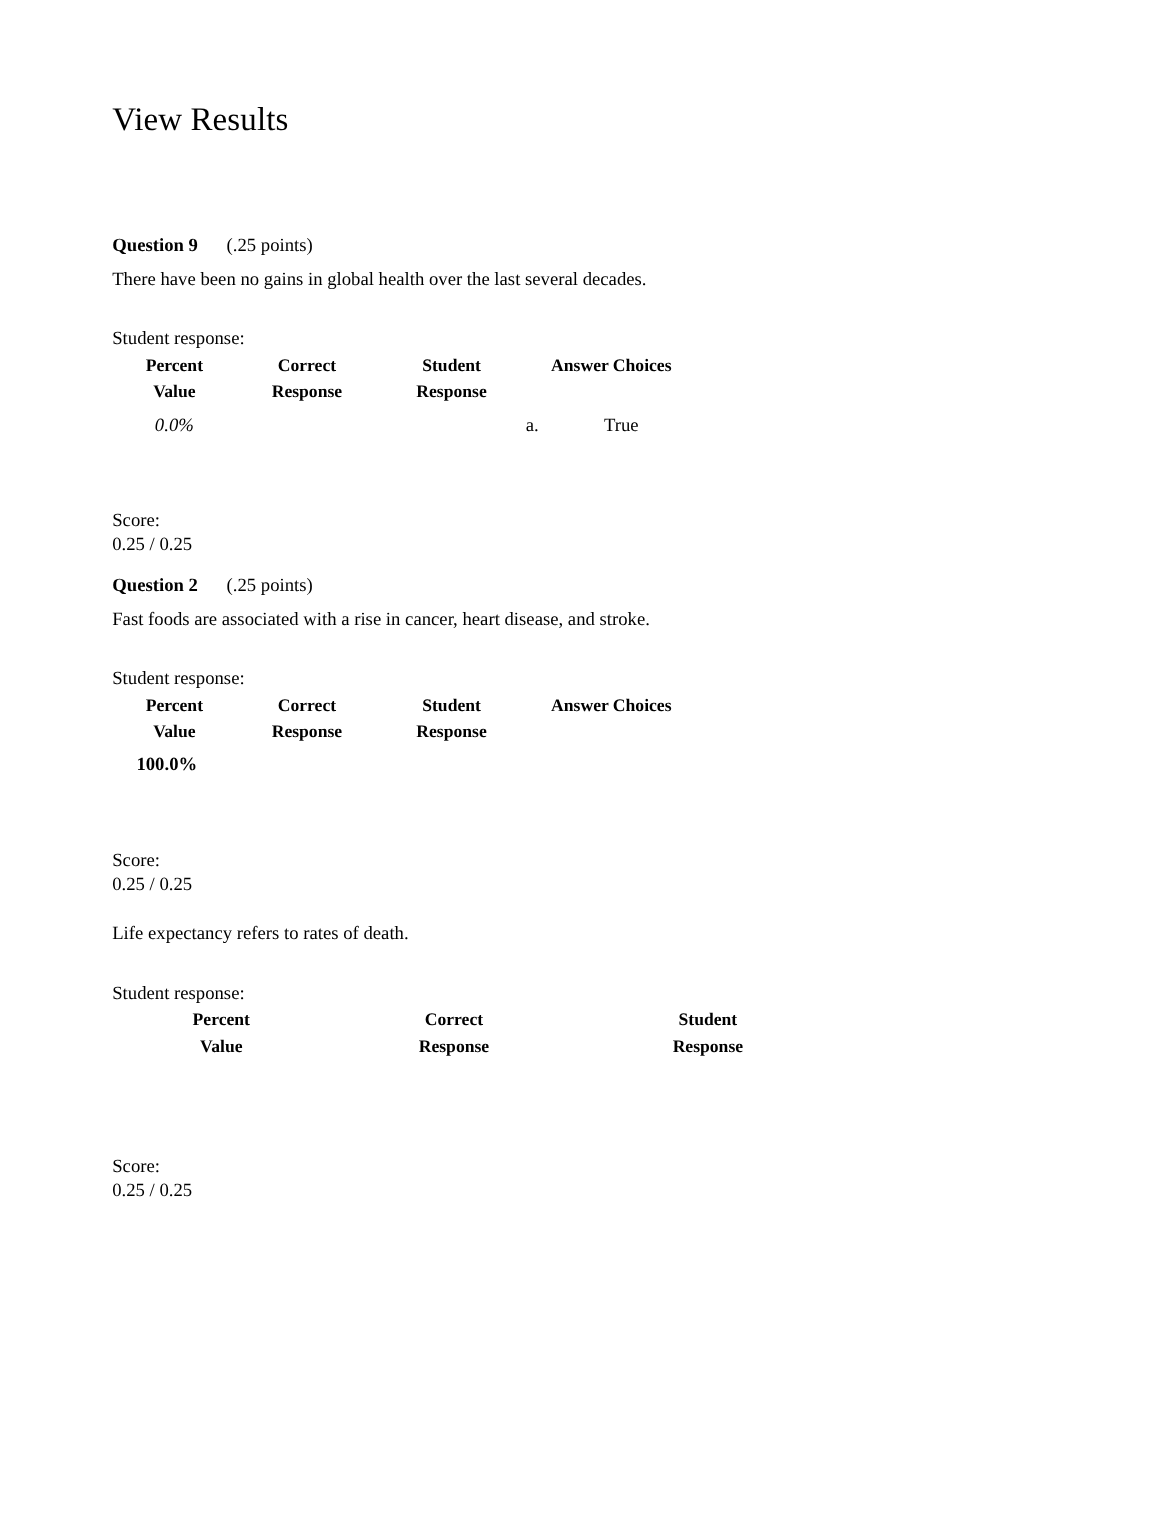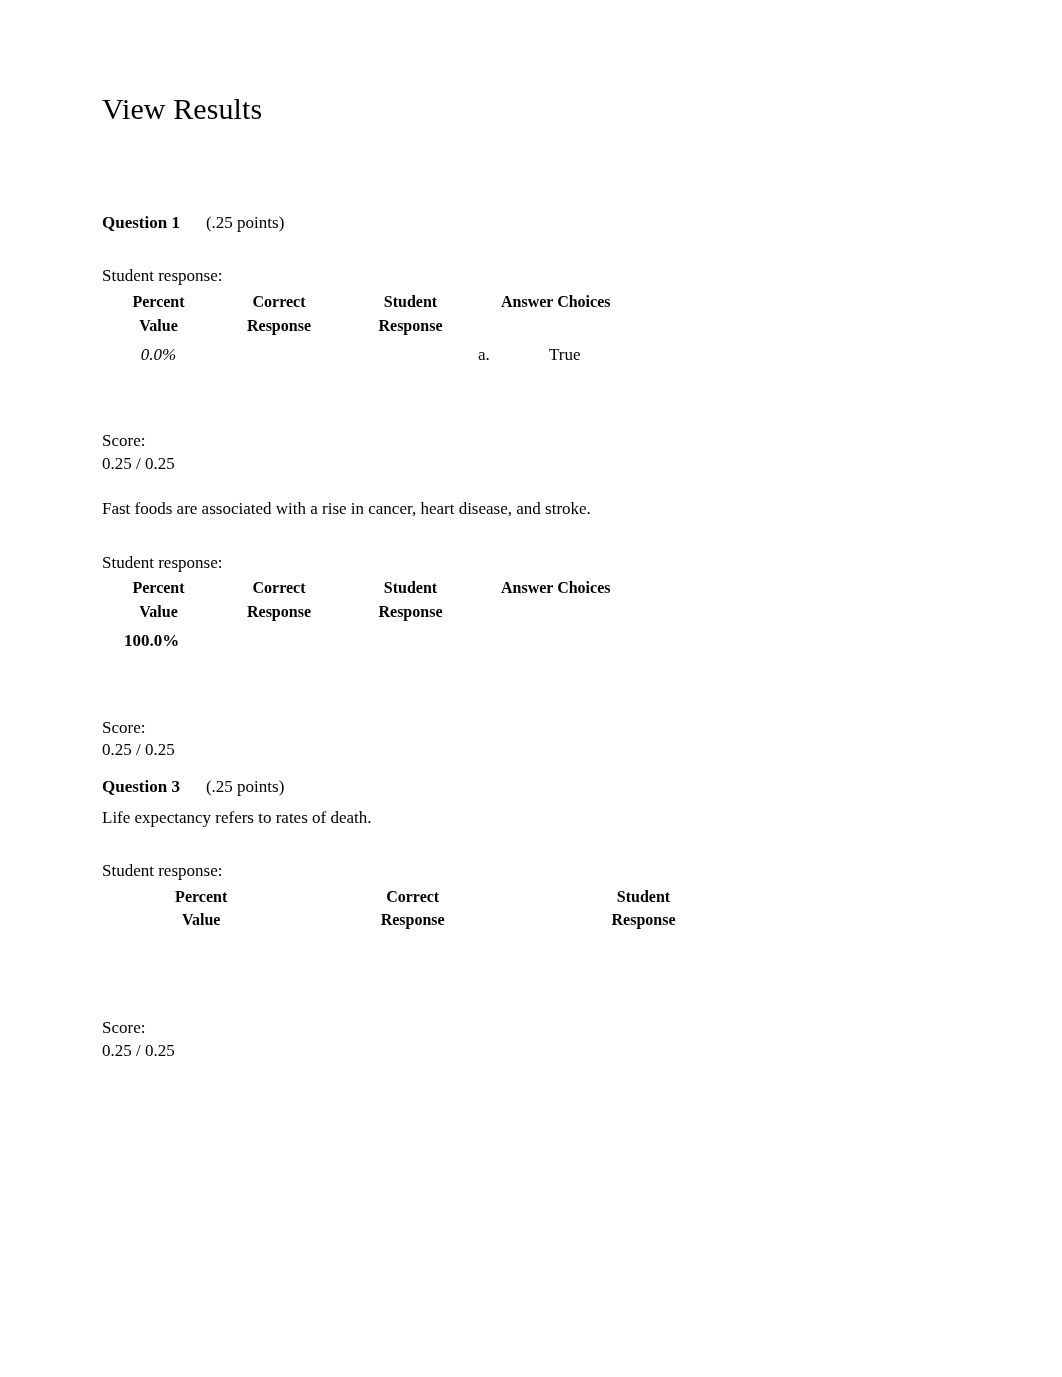--- a/index.html
+++ b/index.html
@@ -161,23 +161,24 @@
 <div class="page">
   <div class="content">
 
     <h1 class="doc-title">View Results</h1>
 
 
     <div class="q1-spacer"></div>
     <div class="question-block">
 
       <div class="q-head">
-        <span class="q-label">Question 1</span><span class="q-points">(.25 points)</span>
-      </div>
-
+        <span class="q-label">Question 9</span><span class="q-points">(.25 points)</span>
+      </div>
+
+      <div class="q-text">There have been no gains in global health over the last several decades.</div>
 
       <div class="student-response-label">Student response:</div>
 
       <table class="resp-table">
         <colgroup>
           <col class="c-percent">
             <col class="c-correct">
             <col class="c-student">
           <col class="c-letter">
             <col class="c-choice">
@@ -206,20 +207,23 @@
 
       <div class="score-row score-pad-1">
         <span class="score-label">Score:</span>
         <span class="score-value">0.25 / 0.25</span>
       </div>
     </div>
 
     <div class="q-gap"></div>
     <div class="question-block">
 
+      <div class="q-head">
+        <span class="q-label">Question 2</span><span class="q-points">(.25 points)</span>
+      </div>
 
       <div class="q-text">Fast foods are associated with a rise in cancer, heart disease, and stroke.</div>
 
       <div class="student-response-label">Student response:</div>
 
       <table class="resp-table">
         <colgroup>
           <col class="c-percent">
             <col class="c-correct">
             <col class="c-student">
@@ -250,23 +254,20 @@
 
       <div class="score-row score-pad-2">
         <span class="score-label">Score:</span>
         <span class="score-value">0.25 / 0.25</span>
       </div>
     </div>
 
     <div class="q-gap"></div>
     <div class="question-block">
 
-      <div class="q-head">
-        <span class="q-label">Question 3</span><span class="q-points">(.25 points)</span>
-      </div>
 
       <div class="q-text">Life expectancy refers to rates of death.</div>
 
       <div class="student-response-label">Student response:</div>
 
       <table class="resp-table">
         <colgroup>
           <col class="c-percent">
             <col class="c-correct">
             <col class="c-student">

